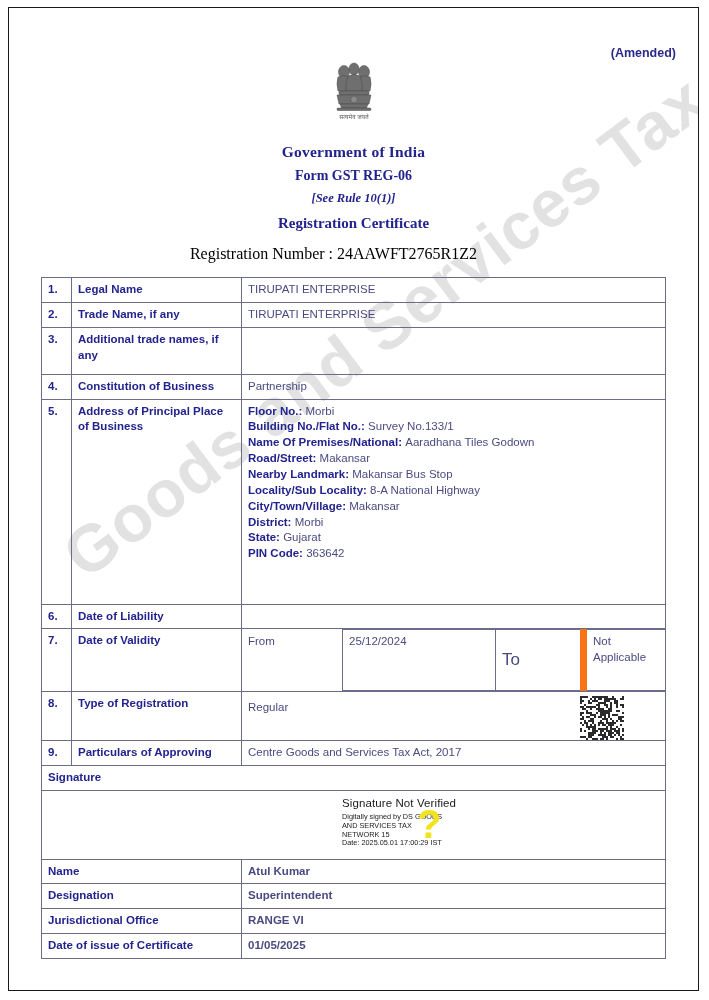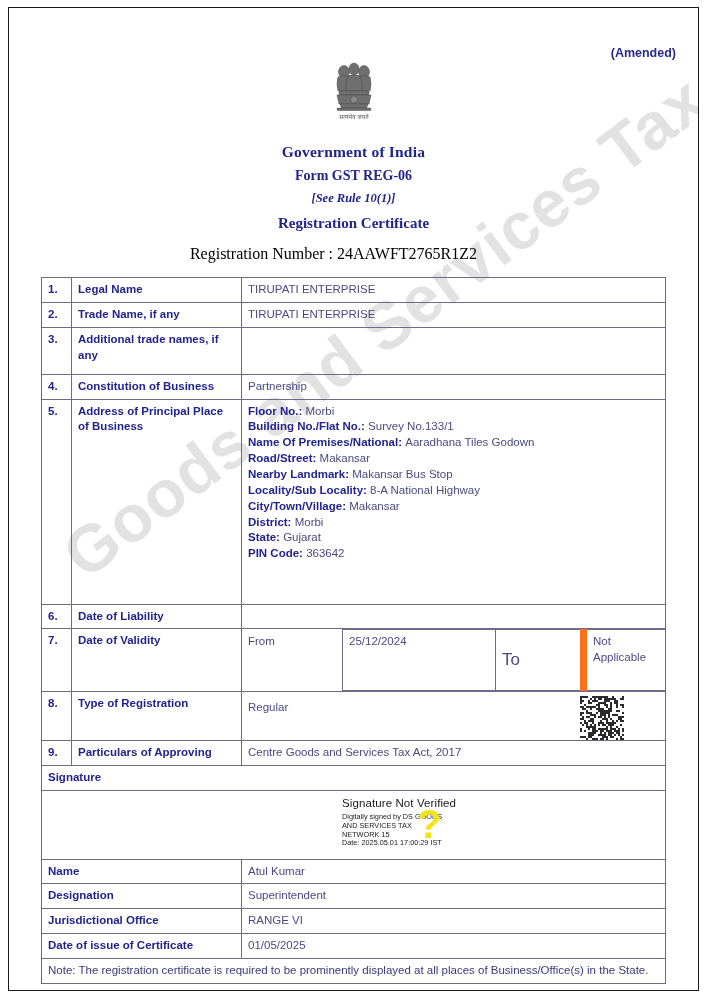--- a/index.html
+++ b/index.html
@@ -198,21 +198,21 @@
     top: 8px;
     font-size: 40px;
     font-weight: bold;
     color: #f2e41c;
     line-height: 1;
     z-index: 5;
   }
 
   
   .b-label { width: 200px; color:#23238e; font-weight:bold; }
-  .b-val { color:#4a4a82; }
+  .b-val { color:#4a4a82;font-weight:bold; }
 
   .note-cell {
     color:#3a3a78;
     font-size: 11.3px;
     line-height: 1.42;
     padding: 5px 7px 10px 7px;
   }
 
   .footer-note {
     width: 625px;
@@ -624,22 +624,19 @@
           <td class="b-val val-cell-pad">Superintendent</td>
         </tr>
         <tr>
           <td class="b-label" colspan="2">Jurisdictional Office</td>
           <td class="b-val val-cell-pad">RANGE VI</td>
         </tr>
         <tr>
           <td class="b-label" colspan="2">Date of issue of Certificate</td>
           <td class="b-val val-cell-pad">01/05/2025</td>
         </tr>
-        <tr>
-          <td class="note-cell" colspan="3">Note: The registration certificate is required to be prominently displayed at all places of Business/Office(s) in the State.</td>
-        </tr>
       </tbody>
     </table>
 
 
   </div>
  </div>
 </div>
 
 </body></html>

